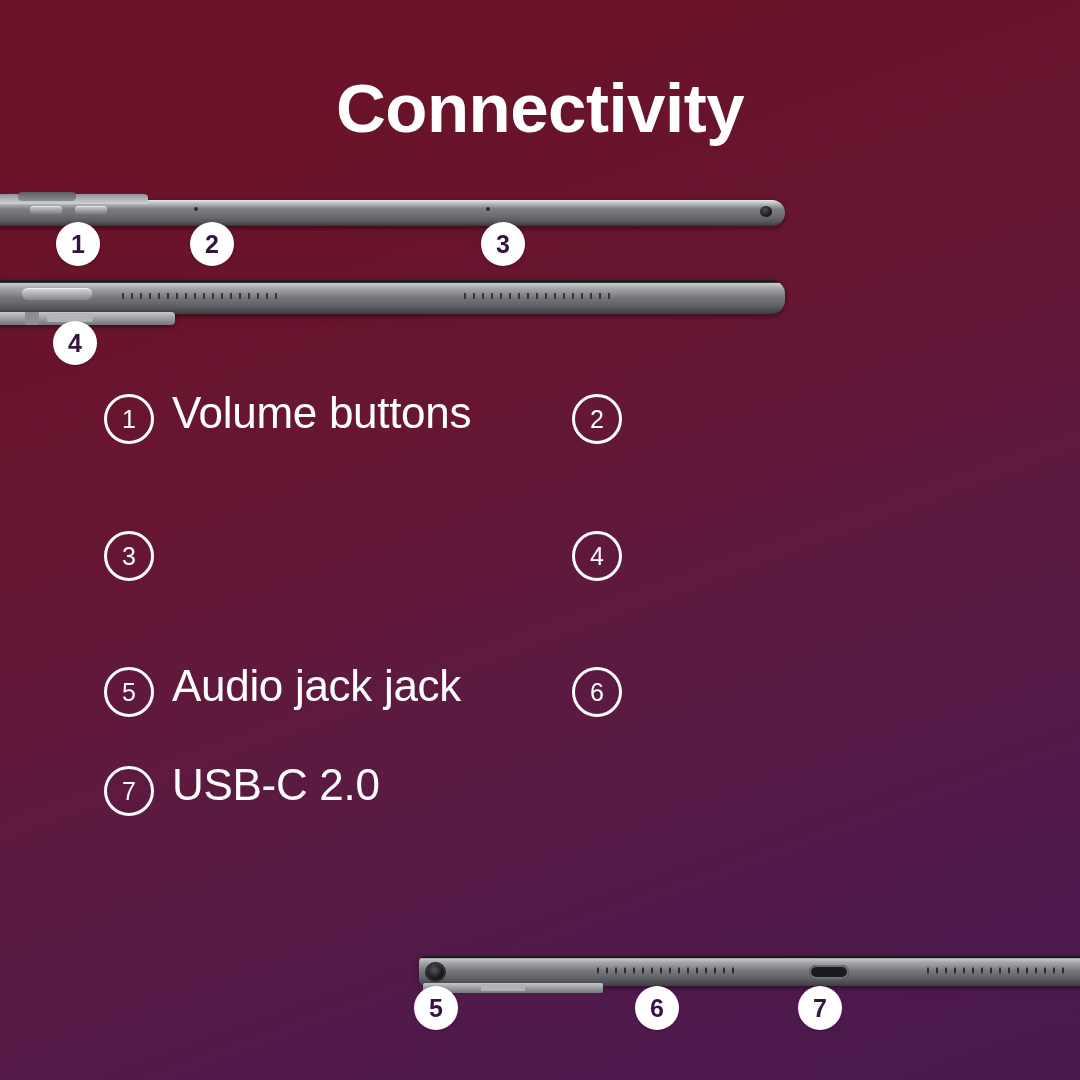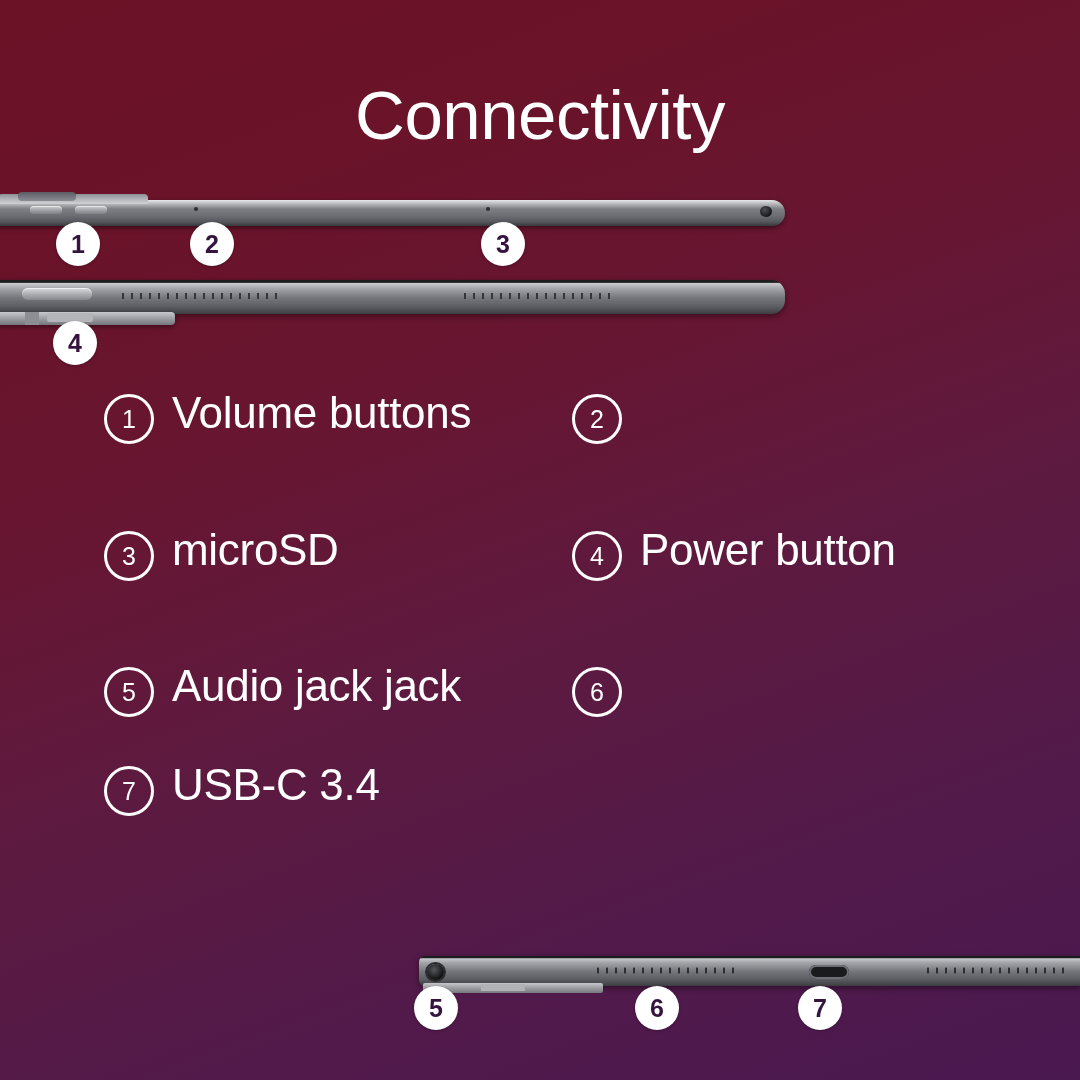--- a/index.html
+++ b/index.html
@@ -32,24 +32,23 @@
 
   
   .title {
     position: absolute;
     top: 74px;
     left: 0;
     width: 1080px;
     text-align: center;
     color: #ffffff;
     font-size: 69px;
-    font-weight: 400;
+    font-weight: 700;
     letter-spacing: -0.5px;
     line-height: 1.0;
-    margin-top: 7px;
   }
 
   
   .device {
     position: absolute;
   }
 
   
   #device-top {
     left: -10px;
@@ -348,46 +347,44 @@
       <div class="legend-item col-right">
         <div class="legend-num">2</div>
       </div>
     </div>
 
     <div class="row-gap-a"></div>
 
     <div class="legend-row">
       <div class="legend-item col-left">
         <div class="legend-num">3</div>
-        <div class="legend-label">microSD</div>
       </div>
       <div class="legend-item col-right">
         <div class="legend-num">4</div>
-        <div class="legend-label">Power button</div>
       </div>
     </div>
 
     <div class="row-gap-b"></div>
 
     <div class="legend-row">
       <div class="legend-item col-left">
         <div class="legend-num">5</div>
         <div class="legend-label">Audio jack jack</div>
       </div>
       <div class="legend-item col-right">
         <div class="legend-num">6</div>
       </div>
     </div>
 
     <div class="row-gap-c"></div>
 
     <div class="legend-row">
       <div class="legend-item col-left">
         <div class="legend-num">7</div>
-        <div class="legend-label">USB-C 3.4</div>
+        <div class="legend-label">USB-C 2.0</div>
       </div>
     </div>
 
   </div>
 
   <div class="device" id="device-bottom">
     <div class="body"></div>
     <div class="jack"></div>
     <div class="grille g1"></div>
     <div class="usbc"></div>

